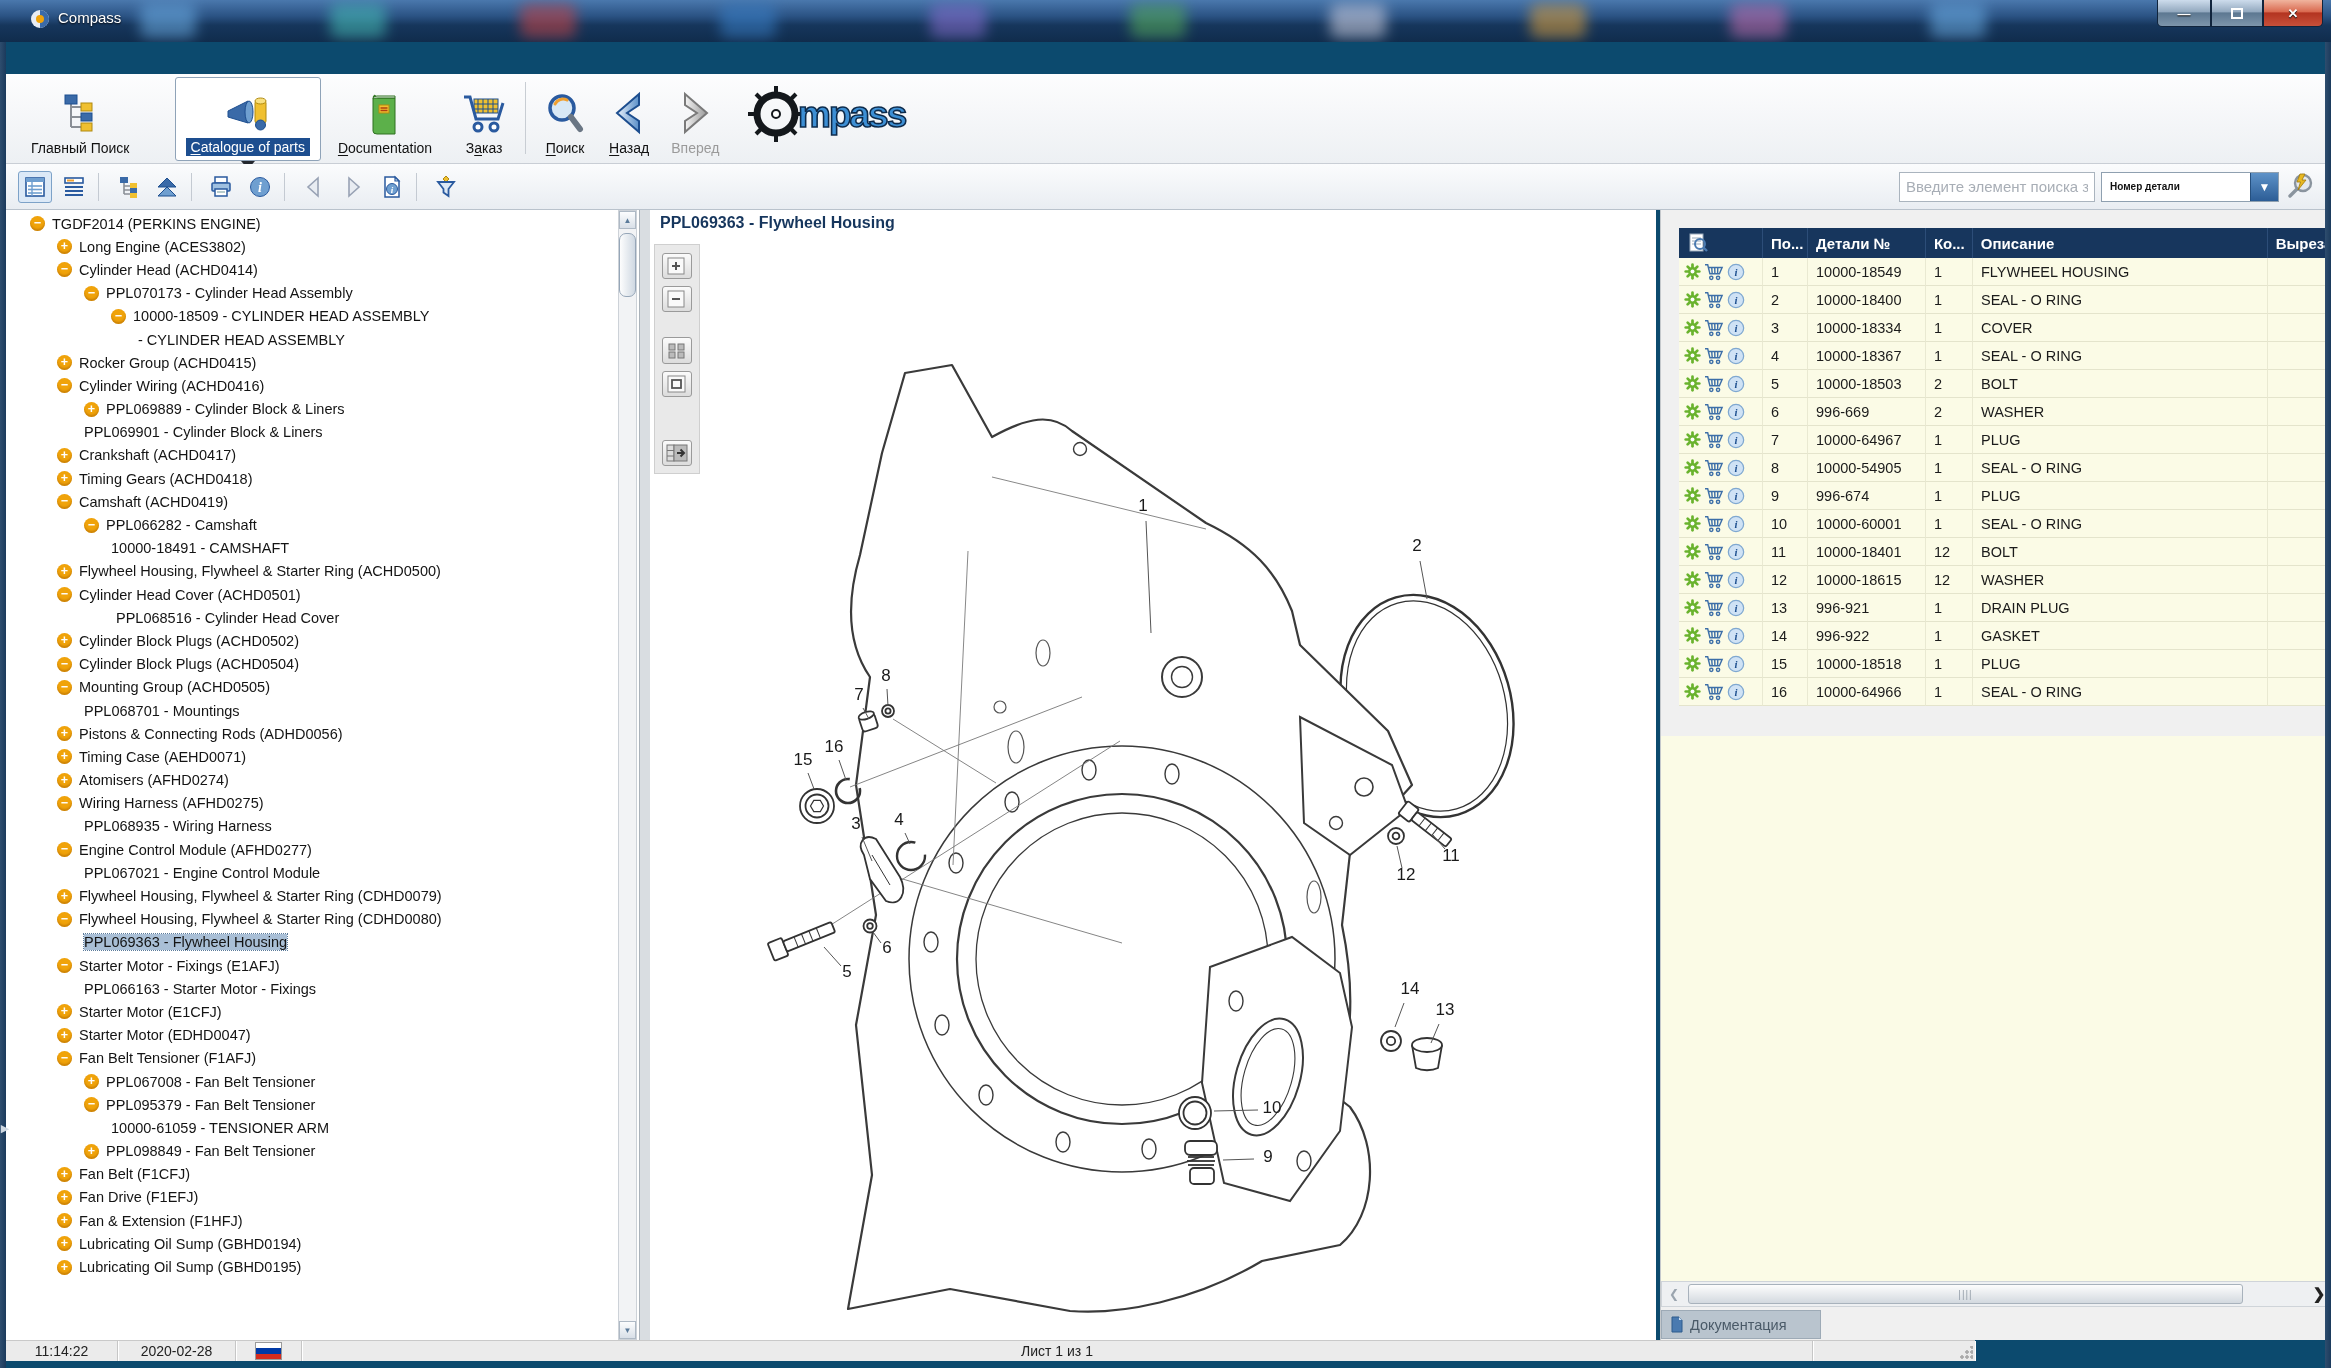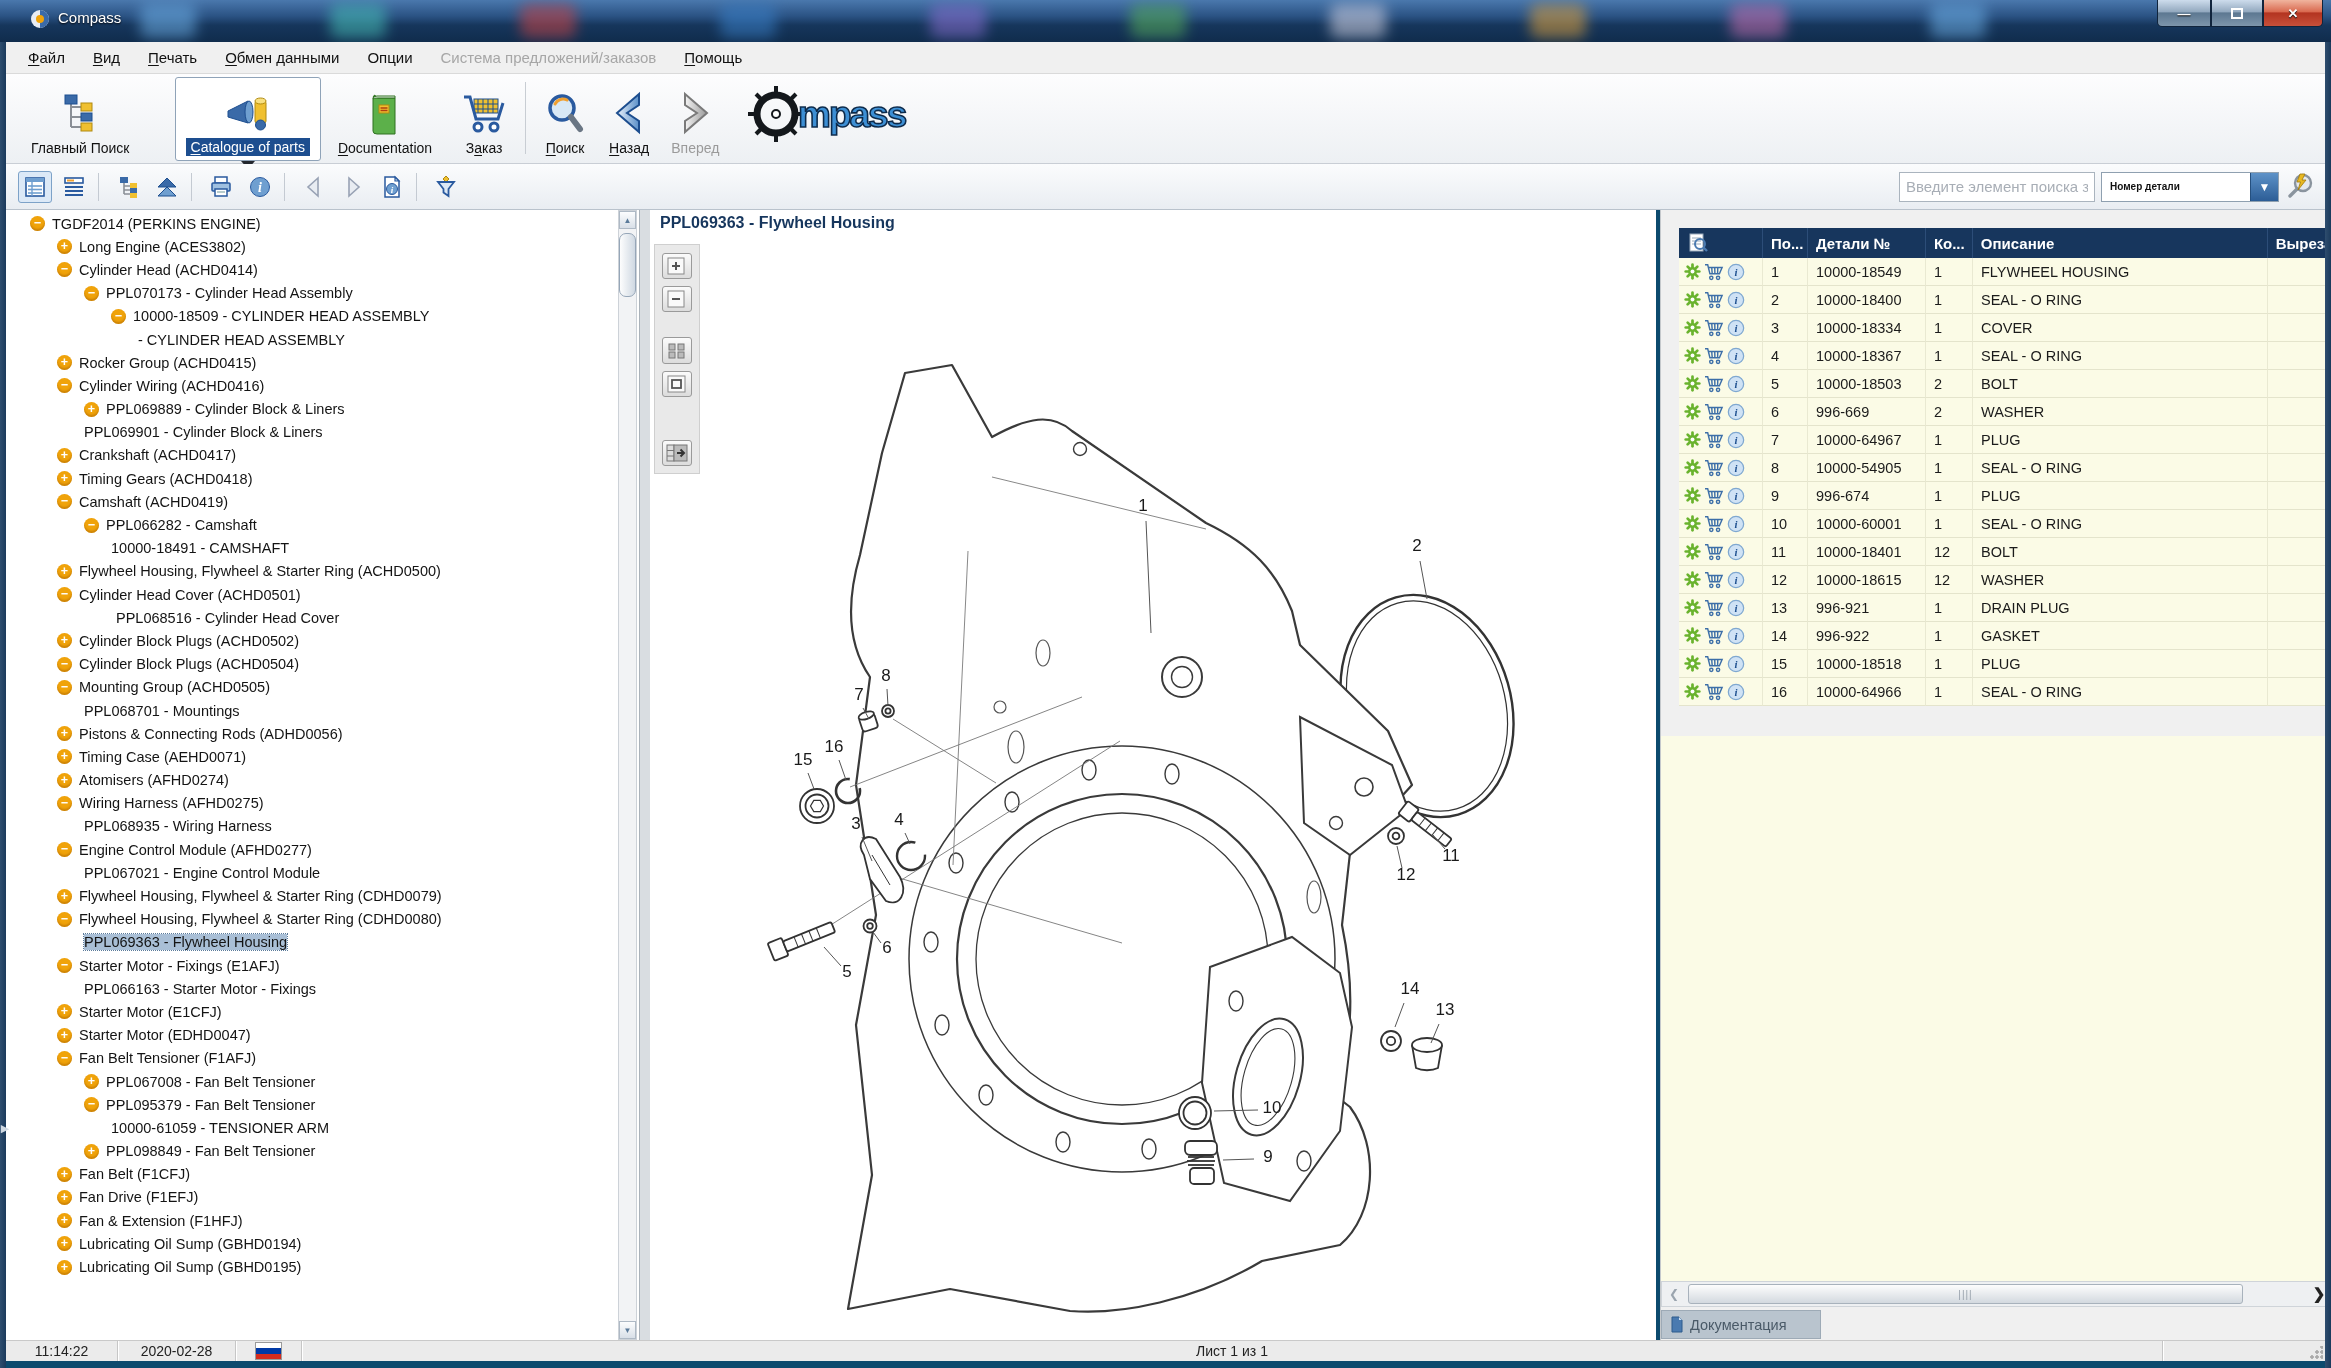--- a/index.html
+++ b/index.html
@@ -102,21 +102,21 @@
   
   #rp-hscroll{position:absolute;left:0;top:1071px;width:671px;height:26px;background:#eef0f2;border:1px solid #cfd4d9;display:flex;align-items:center;}
   .harrow{width:24px;height:24px;display:flex;align-items:center;justify-content:center;color:#9aa4ae;font-size:12px;cursor:pointer;}
   #hthumb{width:555px;height:20px;margin-left:2px;background:linear-gradient(#fdfdfd,#d3d9df);border:1px solid #a8b2bc;
       border-radius:3px;display:flex;align-items:center;justify-content:center;color:#98a2ac;font-size:10px;letter-spacing:1px;cursor:pointer;}
   #harrow-r{margin-left:auto;color:#222;font-weight:bold;font-size:15px;}
   #docs-tab{position:absolute;left:0;top:1100px;width:160px;height:29px;background:#b9c4ce;border:1px solid #9daab6;
       display:flex;align-items:center;font-size:14.5px;color:#4a5a68;cursor:pointer;}
   #docs-tab svg{margin:0 6px 0 8px;}
   
-  #statusbar{position:absolute;left:6px;top:1340px;width:2319px;height:21px;background:#ebebeb;border-top:1px solid #c9c9c9;
+  #statusbar{position:absolute;left:6px;top:1340px;width:1969px;height:21px;background:#ebebeb;border-top:1px solid #c9c9c9;
       display:flex;align-items:center;font-size:14px;color:#222;z-index:55;}
   .scell{height:100%;display:flex;align-items:center;justify-content:center;border-right:1px solid #c6c6c6;box-shadow:1px 0 0 #fff;}
   #sc-time{width:112px;}#sc-date{width:118px;}#sc-flag{width:66px;}
   #sc-mid{flex:1;justify-content:center;}
   #sc-right{width:162px;border-right:none;position:relative;}
   .flag{width:27px;height:18px;border:1px solid #9a9a9a;display:flex;flex-direction:column;}
   .flag div{flex:1;}
   #grip{position:absolute;right:2px;bottom:1px;width:14px;height:14px;
      background:radial-gradient(circle at 3px 11px,#aaa 1.5px,transparent 2px),
                 radial-gradient(circle at 8px 11px,#aaa 1.5px,transparent 2px),
@@ -152,29 +152,20 @@
       <div class="wbtn min">—</div>
       <div class="wbtn max">
         <svg width="12" height="11" viewBox="0 0 12 11">
             <rect x="1" y="1" width="10" height="9" fill="none" stroke="#fff" stroke-width="2"></rect>
           </svg>
       </div>
       <div class="wbtn close">✕</div>
     </div>
   </div>
 
-  <div id="menubar">
-    <div class="menu-item"><u>Ф</u>айл</div>
-    <div class="menu-item"><u>В</u>ид</div>
-    <div class="menu-item"><u>П</u>ечать</div>
-    <div class="menu-item"><u>О</u>бмен данными</div>
-    <div class="menu-item">Опции</div>
-    <div class="menu-item disabled">Система предложений/заказов</div>
-    <div class="menu-item"><u>П</u>омощь</div>
-  </div>
 
   <div id="toolbar">
     <div class="tbtn" style="margin-left:14px">
       <svg width="46" height="46" viewBox="0 0 46 46">
         <g fill="none" stroke="#8a8f96" stroke-width="2">
             <path d="M14 10 V36 M14 16 H24 M14 26 H24 M14 36 H24"></path>
           </g>
         <rect x="8" y="4" width="12" height="9" fill="#3a6aa8" stroke="#1d4e8f"></rect>
         <rect x="24" y="12" width="11" height="8" fill="#f0c030" stroke="#b08a10"></rect>
         <rect x="24" y="22" width="11" height="8" fill="#3a6aa8" stroke="#1d4e8f"></rect>

